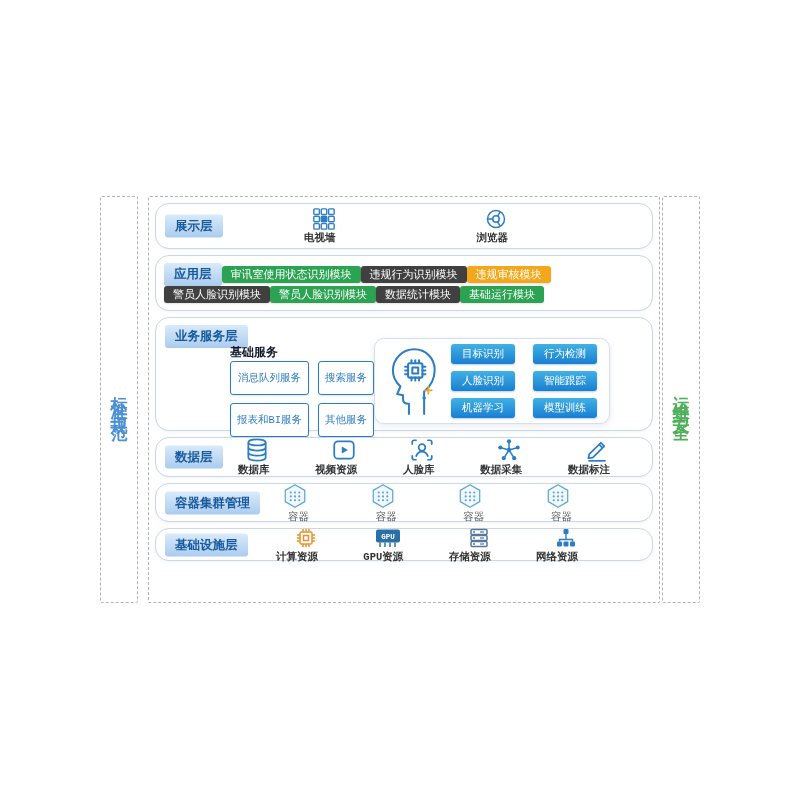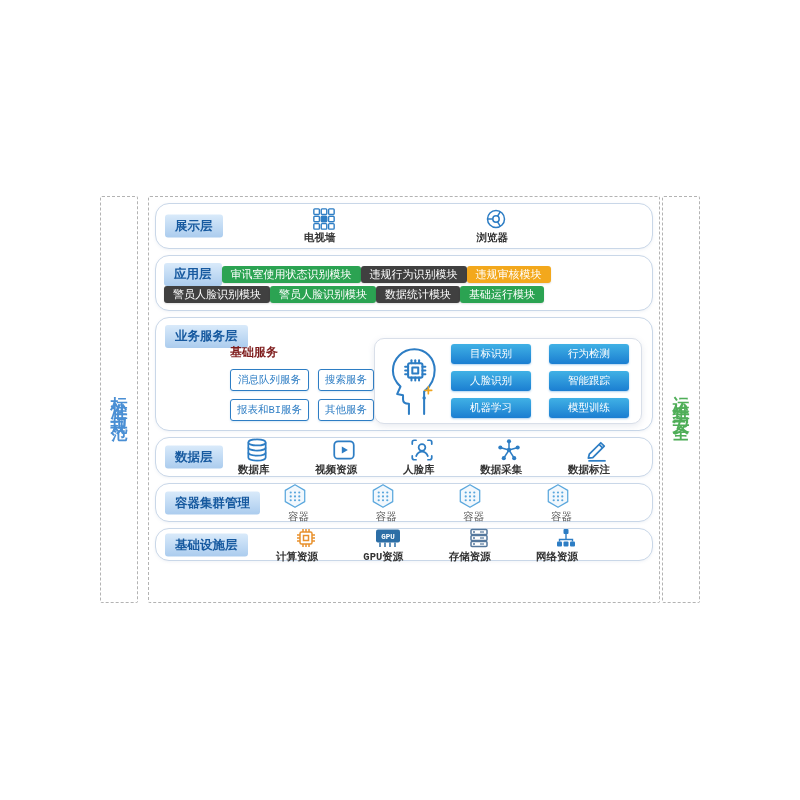--- a/index.html
+++ b/index.html
@@ -28,24 +28,24 @@
   .icon-label-plain{font-size:10.5px;color:#555;line-height:1.1;}
   .pres-items{position:absolute;left:148px;right:144px;top:0;bottom:0;display:flex;justify-content:space-between;align-items:center;}
   .app-wrap{position:absolute;left:8px;right:8px;top:7px;bottom:7px;display:flex;flex-direction:column;justify-content:space-between;}
   .chip-row{display:flex;align-items:center;}
   .chip{color:#fff;font-size:11px;padding:1px 9px;border-radius:3px;white-space:nowrap;box-shadow:0 1px 2px rgba(0,0,0,0.12);}
   .c-green{background:#2ba352;}
   .c-orange{background:#404040;}
   .c-amber{background:#f3a81c;}
   .c-blue{background:#404040;}
   .basic-services{position:absolute;left:74px;top:26px;}
-  .bs-title{color:#7f1d1d;font-weight:bold;font-size:12px;margin-bottom:8px;}
+  .bs-title{color:#0f172a;font-weight:bold;font-size:12px;}
   .bs-grid{display:grid;grid-template-columns:auto auto;gap:8px 9px;}
-  .bs-btn{border:1px solid #2d7dc4;color:#2d7dc4;background:#fff;font-size:10.5px;padding:3px 6px;border-radius:3px;white-space:nowrap;text-align:center;box-shadow:0 1px 2px rgba(45,125,196,0.18);}
-  .ai-box{position:absolute;left:218px;top:20px;width:268px;height:86px;border:1px solid #d9dfe9;border-radius:10px;background:#fff;box-shadow:0 2px 6px rgba(120,140,170,0.18);display:flex;align-items:center;gap:10px;padding:4px 12px;box-sizing:border-box;}
+  .bs-btn{border:1px solid #2d7dc4;color:#2d7dc4;background:#fff;font-size:10.5px;padding:9px 6px;border-radius:3px;white-space:nowrap;text-align:center;box-shadow:0 1px 2px rgba(45,125,196,0.18);}
+  .ai-box{position:absolute;left:218px;top:20px;width:236px;height:86px;border:1px solid #d9dfe9;border-radius:10px;background:#fff;box-shadow:0 2px 6px rgba(120,140,170,0.18);display:flex;align-items:center;gap:10px;padding:4px 12px;box-sizing:border-box;}
   .ai-grid{flex:1;display:grid;grid-template-columns:1fr 1fr;gap:7px 18px;}
   .ai-btn{background:linear-gradient(180deg,#40b1e5,#1b7ed1);color:#fff;font-size:10.5px;text-align:center;padding:3px 0;border-radius:3px;box-shadow:0 1px 2px rgba(27,126,209,0.35);}
   .items-data{position:absolute;left:82px;right:42px;top:0;bottom:0;display:flex;justify-content:space-between;align-items:center;}
   .items-container{position:absolute;left:125px;right:80px;top:0;bottom:0;display:flex;justify-content:space-between;align-items:center;}
   .items-infra{position:absolute;left:120px;right:74px;top:0;bottom:0;display:flex;justify-content:space-between;align-items:center;}
   .icn{display:block;}
 </style>
 </head>
 <body>
 

